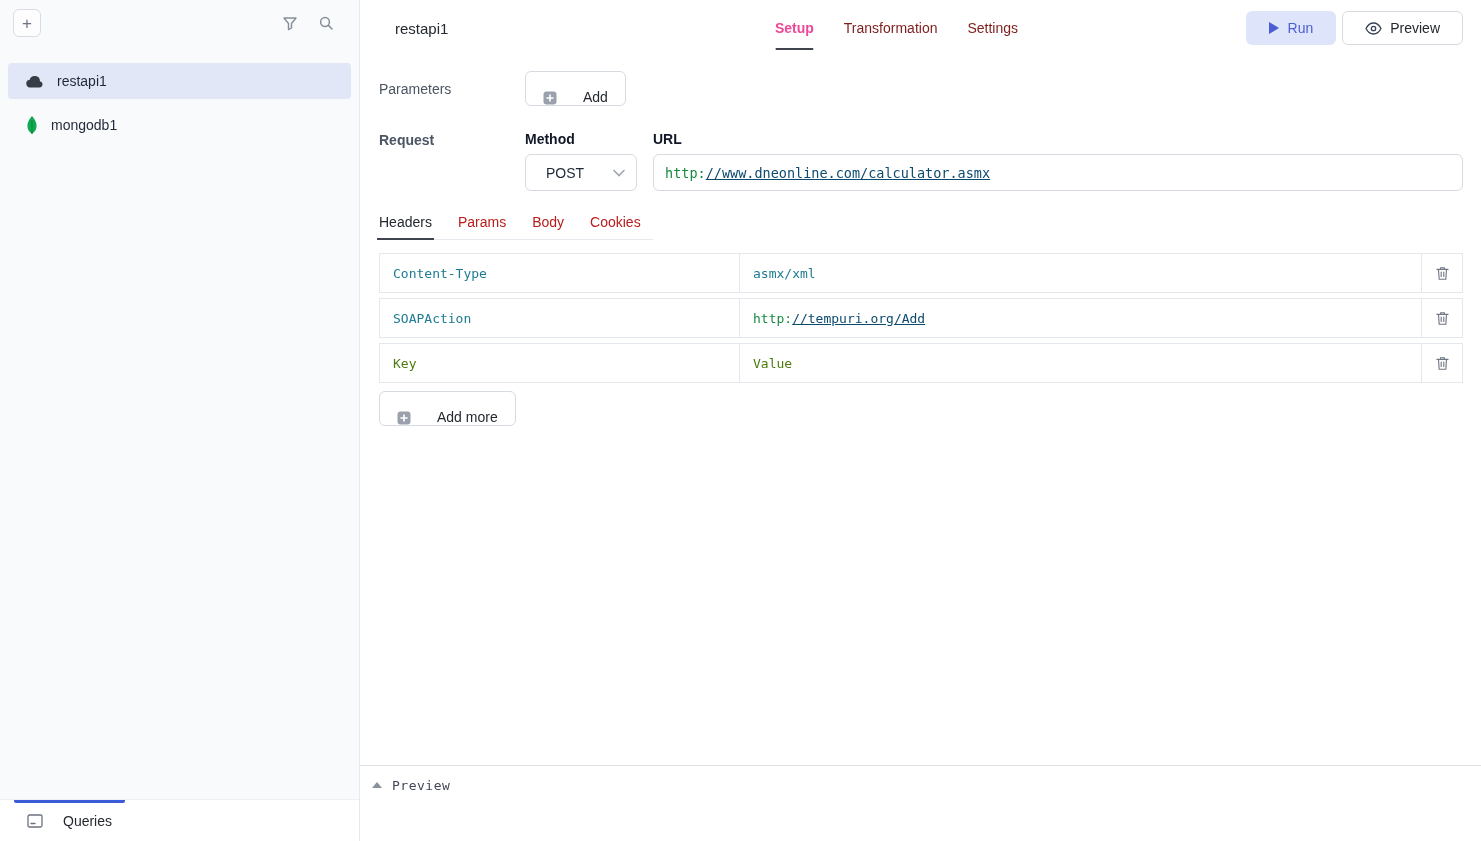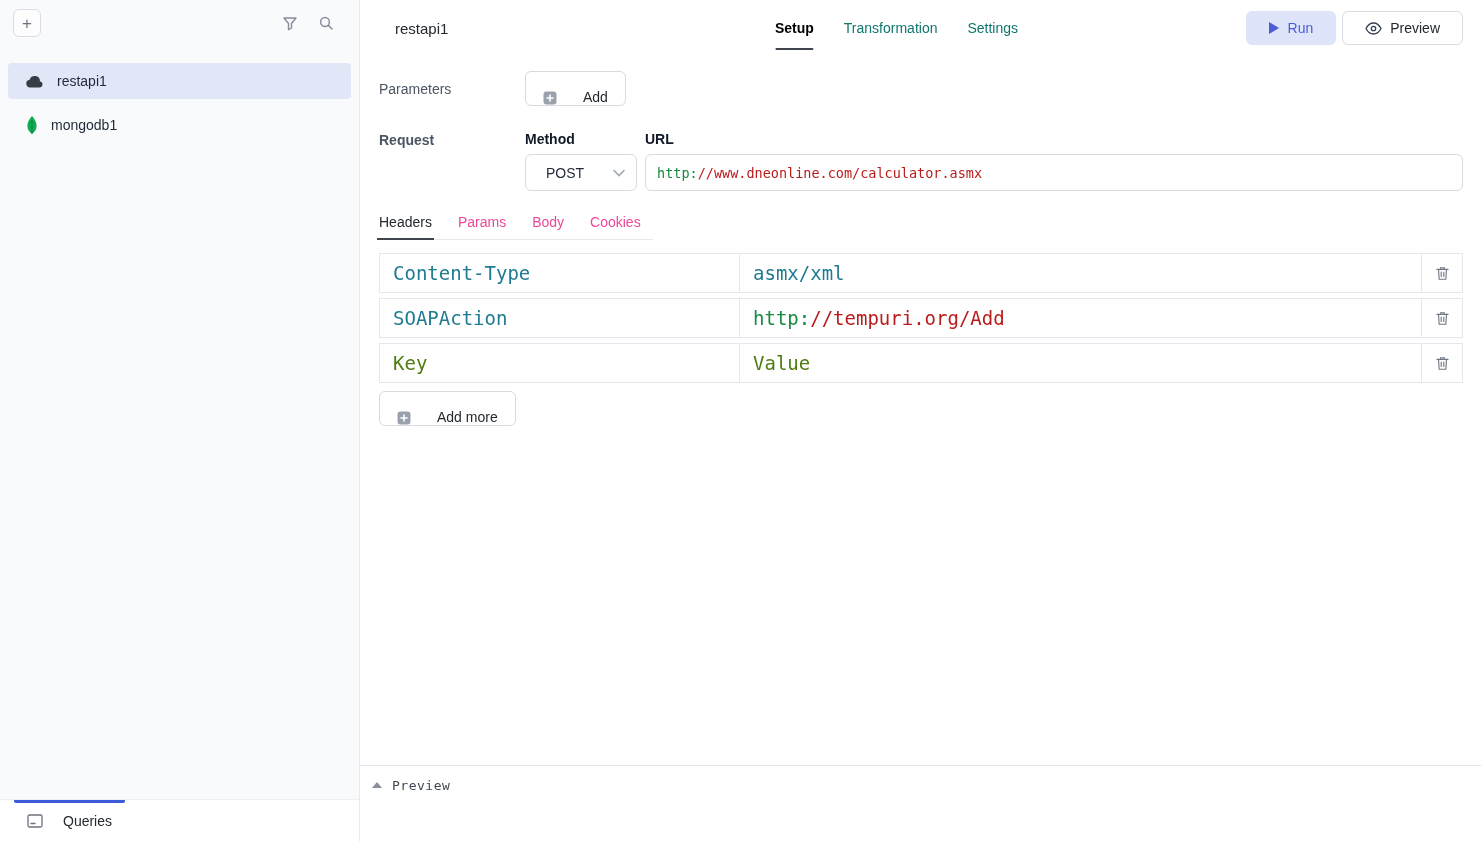--- a/index.html
+++ b/index.html
@@ -78,23 +78,23 @@
     display:flex; align-items:center;
     padding:0 18px 0 35px;
   }
   .query-title { font-size:15px; font-weight:500; color:#24292f; cursor:text; }
   .main-tabs {
     position:absolute; left:calc(50% - 24px); transform:translateX(-50%);
     height:100%; display:flex; gap:30px; align-items:stretch;
   }
   .main-tab {
     position:relative; display:flex; align-items:center;
-    color:#0f766e; cursor:pointer;
-  }
-  .main-tab.active { color:#000000; font-weight:600; }
+    color:#7f1d1d; cursor:pointer;
+  }
+  .main-tab.active { color:#ec4899; font-weight:600; }
   .main-tab.active::after {
     content:""; position:absolute; left:0; right:0; bottom:6px;
     height:2.5px; background:#40454d; border-radius:2px;
   }
   .header-actions { margin-left:auto; display:flex; gap:6px; }
   .btn-run {
     display:flex; align-items:center; gap:9px;
     height:34px; padding:0 23px;
     background:#dee5fb; color:#4c5dd4;
     border:none; border-radius:6px;
@@ -117,61 +117,61 @@
 
   .btn-light {
     display:flex; align-items:flex-end; gap:26px;
     height:35px; padding:0 17px;
     background:#fff; color:#24292f;
     border:1px solid #d6dae1; border-radius:6px;
     font-size:14px; cursor:pointer;
   }
 
   .request-row .row-label { padding-top:1px;font-weight:bold; }
-  .request-fields { flex:1; display:flex; gap:8px; }
+  .request-fields { flex:1; display:flex; gap:16px; }
   .field label { display:block; font-weight:700; color:#111827; font-size:14px; margin-bottom:7px; }
   .select-box {
     width:112px; height:37px;
     border:1px solid #d6dae1; border-radius:6px; background:#fff;
     display:flex; align-items:center; justify-content:space-between;
     padding:0 11px 0 20px; cursor:pointer;
   }
   .url-field { flex:1; }
   .text-input {
     height:37px; border:1px solid #d6dae1; border-radius:6px; background:#fff;
     display:flex; align-items:center; padding:0 11px;
     font-size:13.5px; cursor:text;
   }
   .code-scheme { color:#188a42; }
-  .code-rest { color:#b91c1c; }
+  .code-rest { color:#0c4a6e;text-decoration:underline; }
   .code-teal { color:#1e7b91; }
   .placeholder { color:#4d7c0f; }
 
   .sub-tabs {
     display:flex; gap:26px;
     margin-top:17px;
     width:fit-content; padding-right:12px;
     border-bottom:1px solid #e7eaee;
   }
   .sub-tab {
     position:relative; padding:6px 0 9px;
-    color:#ec4899; cursor:pointer;
+    color:#b91c1c; cursor:pointer;
   }
   .sub-tab.active { color:#24292f; font-weight:500; }
   .sub-tab.active::after {
     content:""; position:absolute; left:-2px; right:-2px; bottom:-1px;
     height:2px; background:#40454d;
   }
 
   .kv-rows { margin-top:13px; display:flex; flex-direction:column; gap:5px; }
   .kv-row { display:flex; height:40px; }
   .kv-cell {
     border:1px solid #e4e7eb; background:#fff;
     display:flex; align-items:center; padding:0 13px;
-    font-size:19px; cursor:text;
+    font-size:13px; cursor:text;
   }
   .kv-key { width:361px; }
   .kv-value { flex:1; margin-left:-1px; }
   .kv-delete {
     width:42px; margin-left:-1px;
     border:1px solid #e4e7eb; background:#fff;
     display:flex; align-items:center; justify-content:center;
     color:#6f7683; cursor:pointer;
   }
   .add-more-wrap { margin-top:8px; }

